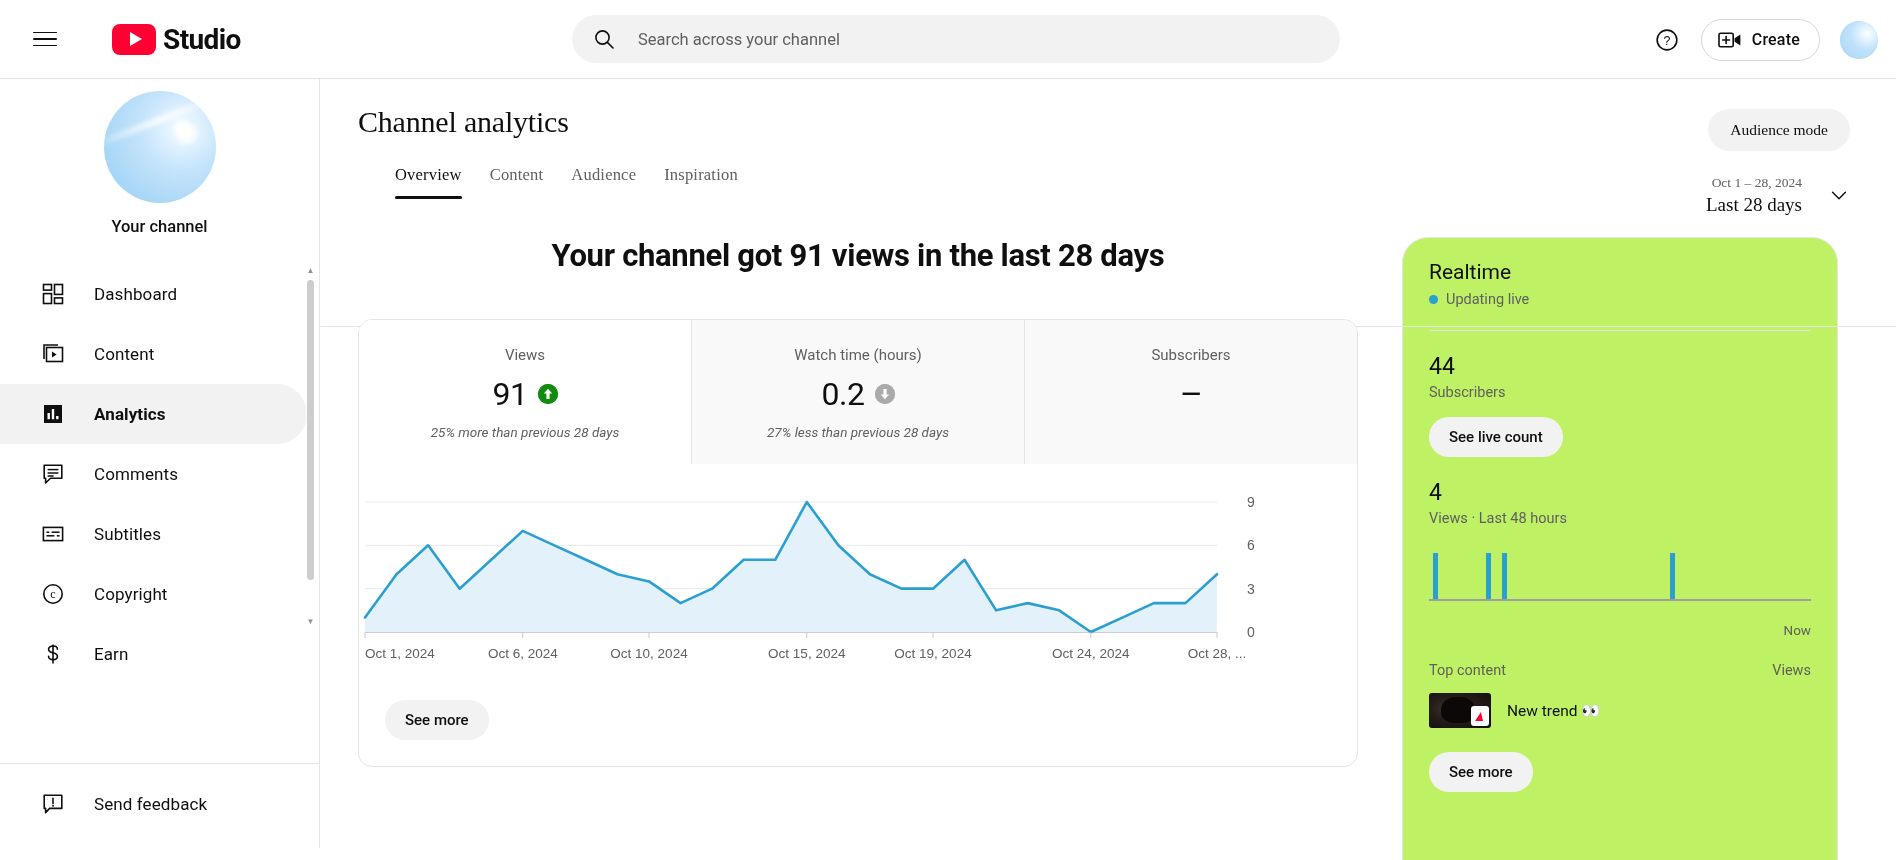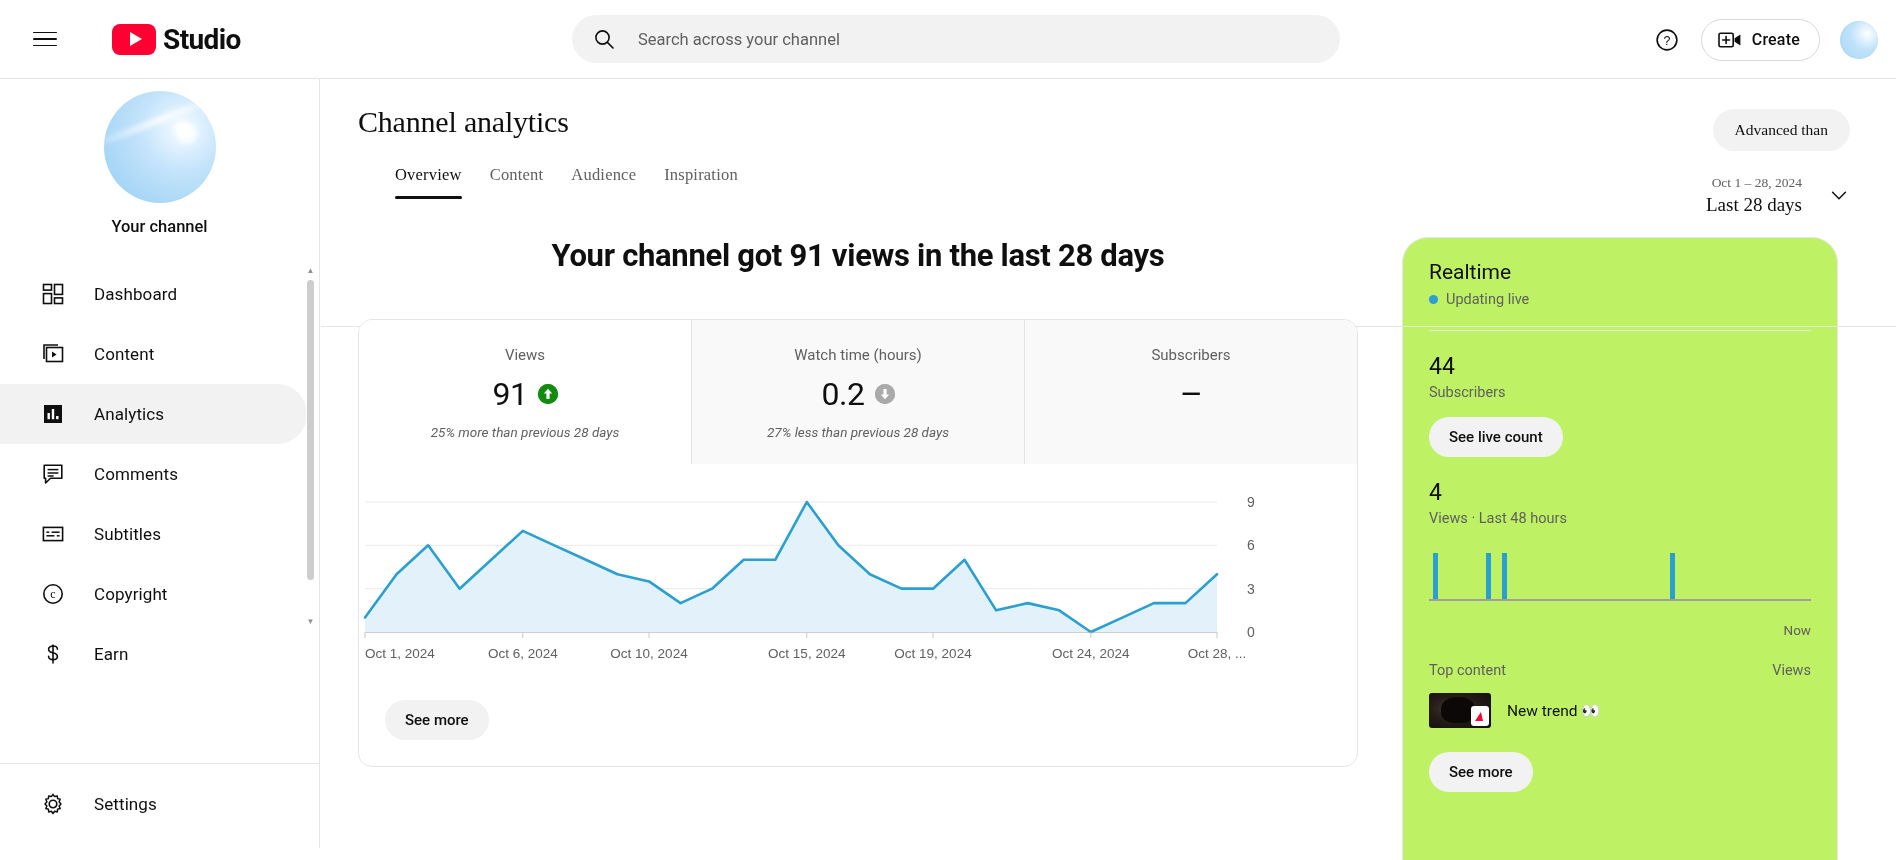--- a/index.html
+++ b/index.html
@@ -108,21 +108,21 @@
   .nav-scroll { position: relative; flex: 1 1 auto; overflow: hidden; }
   .nav-list { padding-top: 8px; }
   .nav-item {
     display: flex; align-items: center; height: 60px;
     padding-left: 40px; cursor: pointer; margin-right: 12px;
     border-radius: 0 30px 30px 0;
   }
   .nav-item.active { background: #f2f2f2; }
   .nav-ico { width: 26px; height: 26px; flex: 0 0 26px; margin-right: 28px; display:flex; align-items:center; justify-content:center;}
   .nav-label { font-size: 17px; color: #0f0f0f; letter-spacing: .1px; }
-  .nav-item.active .nav-label { font-weight: 400; }
+  .nav-item.active .nav-label { font-weight: 700; }
 
   .nav-scrollbar {
     position: absolute; right: 4px; top: 10px; width: 9px; height: 360px;
   }
   .nav-scrollbar .track { position:absolute; inset:0; background:#fff; }
   .nav-scrollbar .thumb {
     position: absolute; left: 1px; top: 14px; width: 7px; height: 300px;
     background: #cdcdcd; border-radius: 4px;
   }
   .nav-scrollbar .arrow-up, .nav-scrollbar .arrow-dn {
@@ -390,34 +390,35 @@
       <div class="arrow-up">▲</div>
       <div class="thumb"></div>
       <div class="arrow-dn">▼</div>
     </div>
   </div>
 
   <div class="sidebar-bottom">
     <div class="nav-item">
       <span class="nav-ico">
         <svg width="24" height="24" viewBox="0 0 24 24">
-          <path d="M12 8.2 A3.8 3.8 0 1 0 12 15.8 A3.8 3.8 0 1 0 12 8.2 Z" fill="none" stroke="#0f0f0f" stroke-width="1.6"></path>
-          <path d="M12 2.4 L13.6 4.6 L16.3 3.9 L16.6 6.6 L19.2 7.3 L18.1 9.8 L20 11.9 L18.1 14 L19.2 16.5 L16.6 17.2 L16.3 19.9 L13.6 19.2 L12 21.5 L10.4 19.2 L7.7 19.9 L7.4 17.2 L4.8 16.5 L5.9 14 L4 11.9 L5.9 9.8 L4.8 7.3 L7.4 6.6 L7.7 3.9 L10.4 4.6 Z" fill="none" stroke="#0f0f0f" stroke-width="1.5" stroke-linejoin="round"></path>
+          <path d="M3.2 3.2 H20.8 V16.4 H8.6 L4.6 20.6 V16.4 H3.2 Z" fill="none" stroke="#0f0f0f" stroke-width="1.6" stroke-linejoin="round"></path>
+          <line x1="12" y1="6.4" x2="12" y2="11.4" stroke="#0f0f0f" stroke-width="1.6" stroke-linecap="round"></line>
+          <circle cx="12" cy="13.7" r="0.95" fill="#0f0f0f"></circle>
         </svg>
       </span>
-      <span class="nav-label">Settings</span>
+      <span class="nav-label">Send feedback</span>
     </div>
   </div>
 </div>
 
 <div class="main">
 
   <div class="page-head">
     <div class="page-title">Channel analytics</div>
-    <button class="adv-btn">Advanced than</button>
+    <button class="adv-btn">Audience mode</button>
 
     <div class="daterange">
       <div class="dr-text">
         <div class="dr-small">Oct 1 – 28, 2024</div>
         <div class="dr-big">Last 28 days</div>
       </div>
       <span class="dr-chev">
         <svg width="22" height="22" viewBox="0 0 24 24">
           <polyline points="5,9 12,16 19,9" fill="none" stroke="#0f0f0f" stroke-width="1.6" stroke-linecap="round" stroke-linejoin="round"></polyline>
         </svg>

